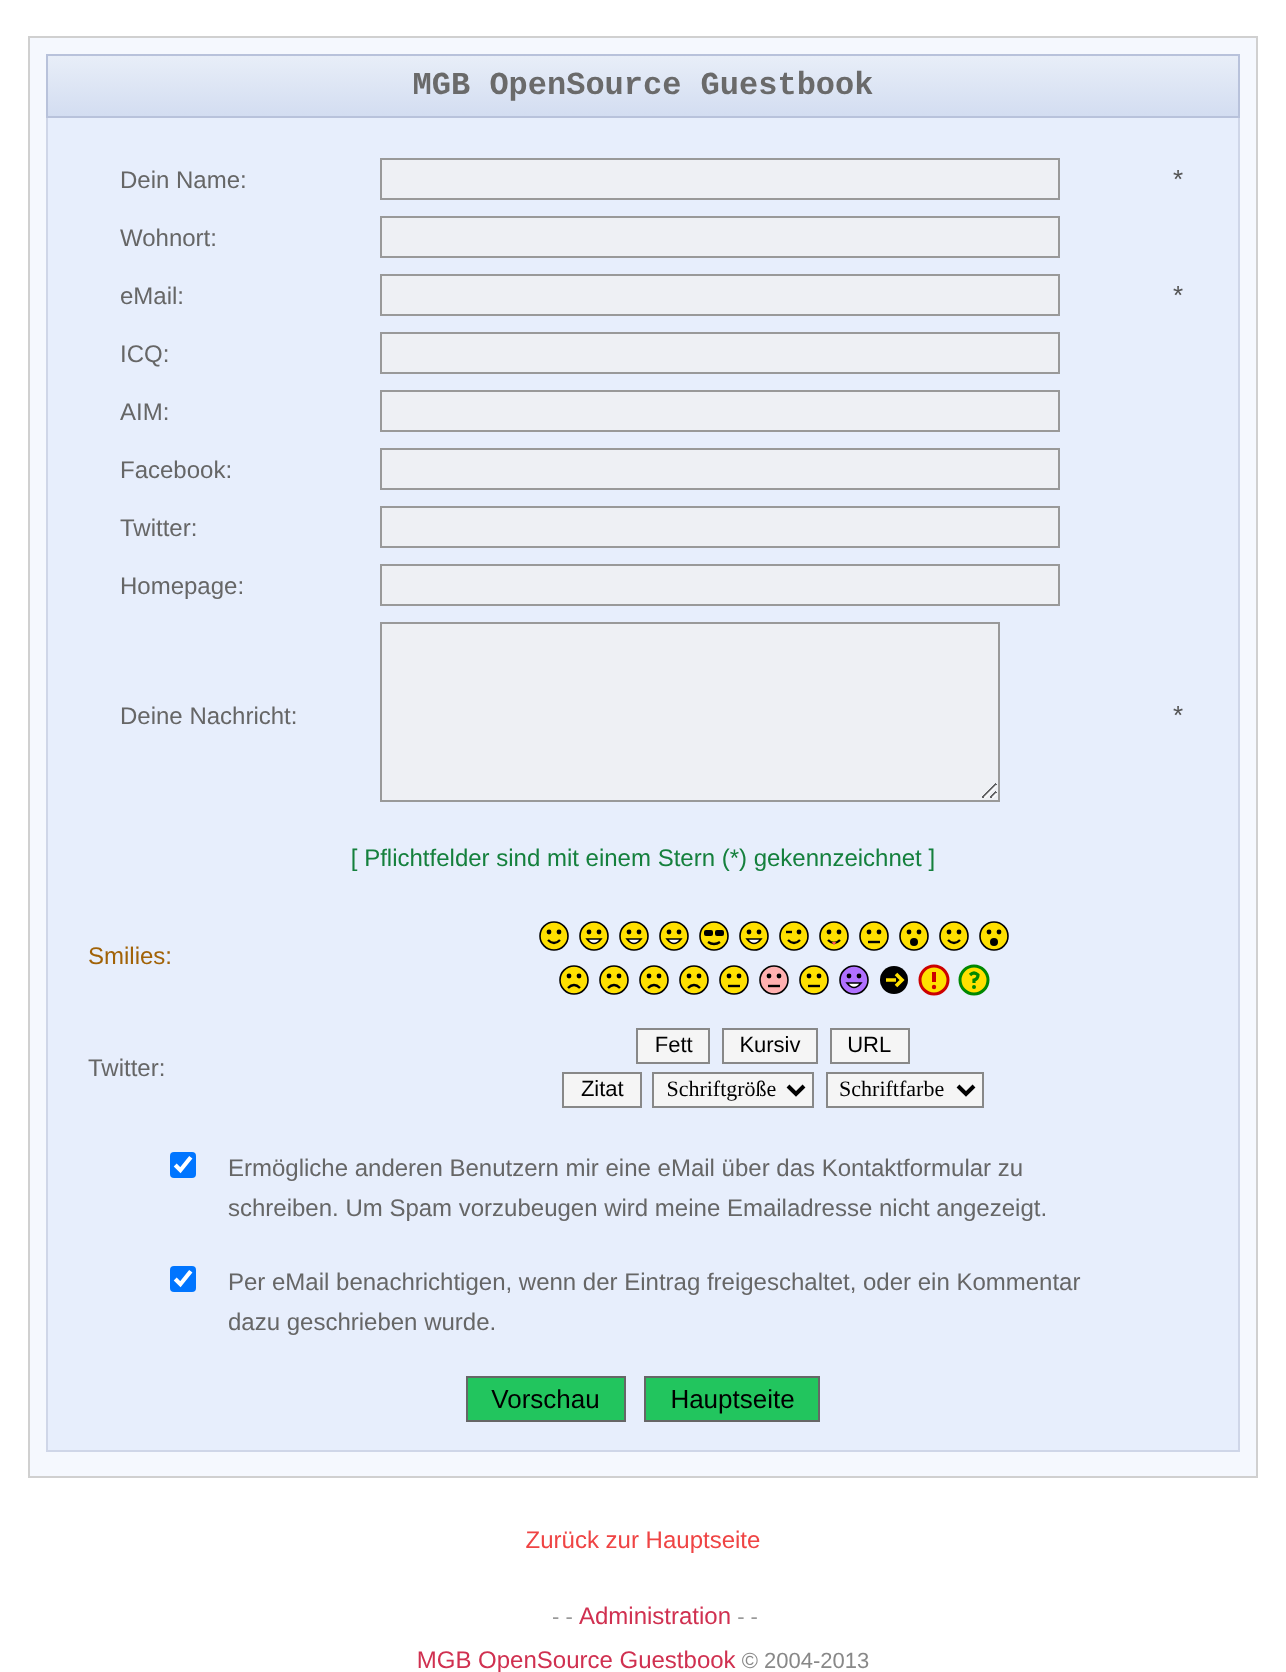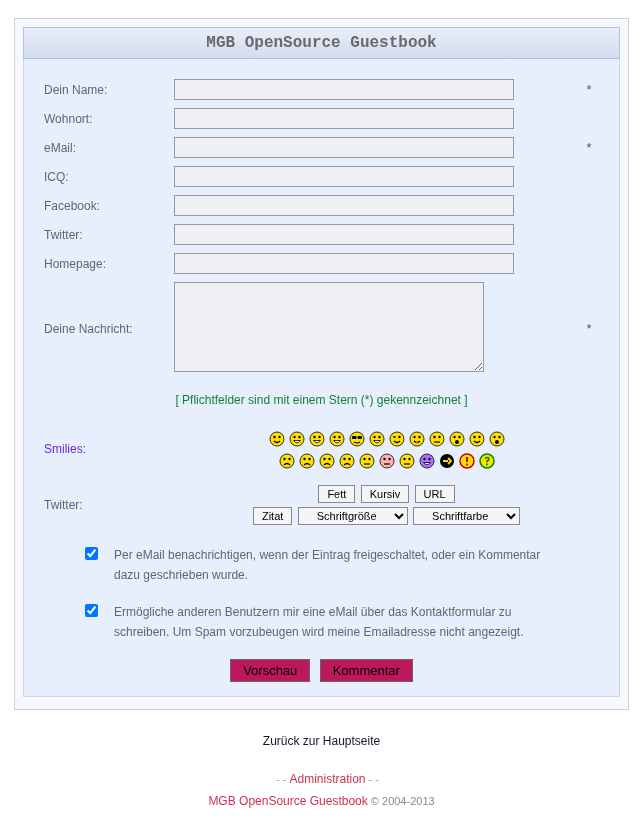--- a/index.html
+++ b/index.html
@@ -1,44 +1,44 @@
 <!DOCTYPE html>
 <html><head>
 <meta charset="utf-8">
 <style>
 * { box-sizing: border-box; margin: 0; padding: 0; }
 body { font-family: "Trebuchet MS", Verdana, sans-serif; font-size: 12px; color: #555; background: #fff; width: 643px; }
 .outer { border: 1px solid #d0d0d0; margin: 18px 14px 8px 14px; padding: 8px 8px 12px 8px; background: #f5f8fe; }
 .header { background: linear-gradient(#e8eef8, #d3ddf1); border: 1px solid #b8c2db; text-align: center; padding: 6px 0; font-size: 16px; color: #6a6a6a; font-family: "Courier New", monospace; font-weight: bold; }
 .form-wrap { background: #e7eefc; border: 1px solid #cfd6e8; border-top: none; padding: 20px 20px 14px 20px; }
-.row { display: flex; align-items: center; margin-bottom: 8px; }
+.row { display: flex; align-items: center; margin-bottom: 8px; margin-left: 16px; }
 .row .lab { width: 130px; color: #666; font-size: 12px; }
 .row .inp { flex: 1; }
 .row .inp input[type=text] { width: 340px; height: 21px; background: #eef0f4; border: 1px solid #999; padding: 0 3px; font-size: 12px; }
 .row .req { width: 20px; text-align: center; color: #555; font-size: 13px; }
 .msg-row { align-items: center; }
 .msg-row textarea { width: 310px; height: 90px; background: #eef0f4; border: 1px solid #999; font-size: 12px; padding: 3px; resize: both; }
 .hint { text-align: center; color: #15803d; font-size: 12px; margin: 18px 0 20px 0; }
 .smi-row { display: flex; align-items: center; margin-bottom: 12px; }
-.smi-row .lab { width: 130px; color: #6d28d9; }
+.smi-row .lab { width: 130px; color: #a16207; }
 .smilies { flex: 1; text-align: center; line-height: 22px; }
 .smilies span { display: inline-block; width: 16px; height: 16px; margin: 0 2px; cursor: pointer; vertical-align: middle; }
 .smilies svg { display: block; }
 .bb-row { display: flex; align-items: center; margin-bottom: 18px; }
 .bb-row .lab { width: 130px; color: #666; }
 .bb-btns { flex: 1; text-align: center; }
 .bb-btns button, .bb-btns select { font-size: 11px; background: #f5f5f5; border: 1px solid #888; padding: 2px 8px; margin: 2px 1px; font-family: inherit; cursor: pointer; }
-.bb-btns select { padding: 1px 14px; }
+.bb-btns select { padding: 1px 2px; font-family: Liberation Serif, serif; }
 .chk-row { display: flex; align-items: flex-start; margin-bottom: 16px; padding: 0 10px; }
 .chk-row .ck { width: 60px; text-align: right; padding-right: 16px; padding-top: 2px; }
 .chk-row .txt { flex: 1; color: #666; line-height: 1.7; font-size: 12px; padding-right: 20px; }
 .submit-row { text-align: center; margin-top: 12px; }
-.submit-row button { font-size: 13px; background: #be185d; border: 1px solid #666; padding: 3px 12px; margin: 0 3px; font-family: inherit; cursor: pointer; }
+.submit-row button { font-size: 13px; background: #22c55e; border: 1px solid #666; padding: 3px 12px; margin: 0 3px; font-family: inherit; cursor: pointer; }
 .footer { text-align: center; margin: 24px 0 12px 0; }
-.footer a { color: #0f172a; text-decoration: none; font-size: 12px; }
+.footer a { color: #ef4444; text-decoration: none; font-size: 12px; }
 .footer .sep { margin: 24px 0 8px 12px; color: #999; font-size: 11px; }
 .footer .sep a { color: #d03050; }
 .footer .copy { font-size: 11px; color: #888; margin-top: 6px; }
 .footer .copy a { color: #d03050; }
 </style>
 </head>
 <body>
 
 <div class="outer">
   <div class="header">MGB OpenSource Guestbook</div>
@@ -55,20 +55,25 @@
       <div class="inp"><input type="text" style=""></div>
       <div class="req"></div>
     </div>
     <div class="row">
       <div class="lab">eMail:</div>
       <div class="inp"><input type="text" style=""></div>
       <div class="req">*</div>
     </div>
     <div class="row">
       <div class="lab">ICQ:</div>
+      <div class="inp"><input type="text" style=""></div>
+      <div class="req"></div>
+    </div>
+    <div class="row">
+      <div class="lab">AIM:</div>
       <div class="inp"><input type="text" style=""></div>
       <div class="req"></div>
     </div>
     <div class="row">
       <div class="lab">Facebook:</div>
       <div class="inp"><input type="text" style=""></div>
       <div class="req"></div>
     </div>
     <div class="row">
       <div class="lab">Twitter:</div>
@@ -216,30 +221,30 @@
         <div>
           <button>Zitat</button>
           <select><option>Schriftgröße</option></select>
           <select><option>Schriftfarbe</option></select>
         </div>
       </div>
     </div>
 
     <div class="chk-row">
       <div class="ck"><input type="checkbox" checked="" style=""></div>
-      <div class="txt">Per eMail benachrichtigen, wenn der Eintrag freigeschaltet, oder ein Kommentar dazu geschrieben wurde.</div>
+      <div class="txt">Ermögliche anderen Benutzern mir eine eMail über das Kontaktformular zu schreiben. Um Spam vorzubeugen wird meine Emailadresse nicht angezeigt.</div>
     </div>
     <div class="chk-row">
       <div class="ck"><input type="checkbox" checked="" style=""></div>
-      <div class="txt">Ermögliche anderen Benutzern mir eine eMail über das Kontaktformular zu schreiben. Um Spam vorzubeugen wird meine Emailadresse nicht angezeigt.</div>
+      <div class="txt">Per eMail benachrichtigen, wenn der Eintrag freigeschaltet, oder ein Kommentar dazu geschrieben wurde.</div>
     </div>
 
     <div class="submit-row">
       <button>Vorschau</button>
-      <button>Kommentar</button>
+      <button>Hauptseite</button>
     </div>
   </div>
 </div>
 
 <div class="footer">
   <a href="#">Zurück zur Hauptseite</a>
   <div class="sep">
     <span>- -</span>
     <a href="#">Administration</a>
     <span>- -</span>

